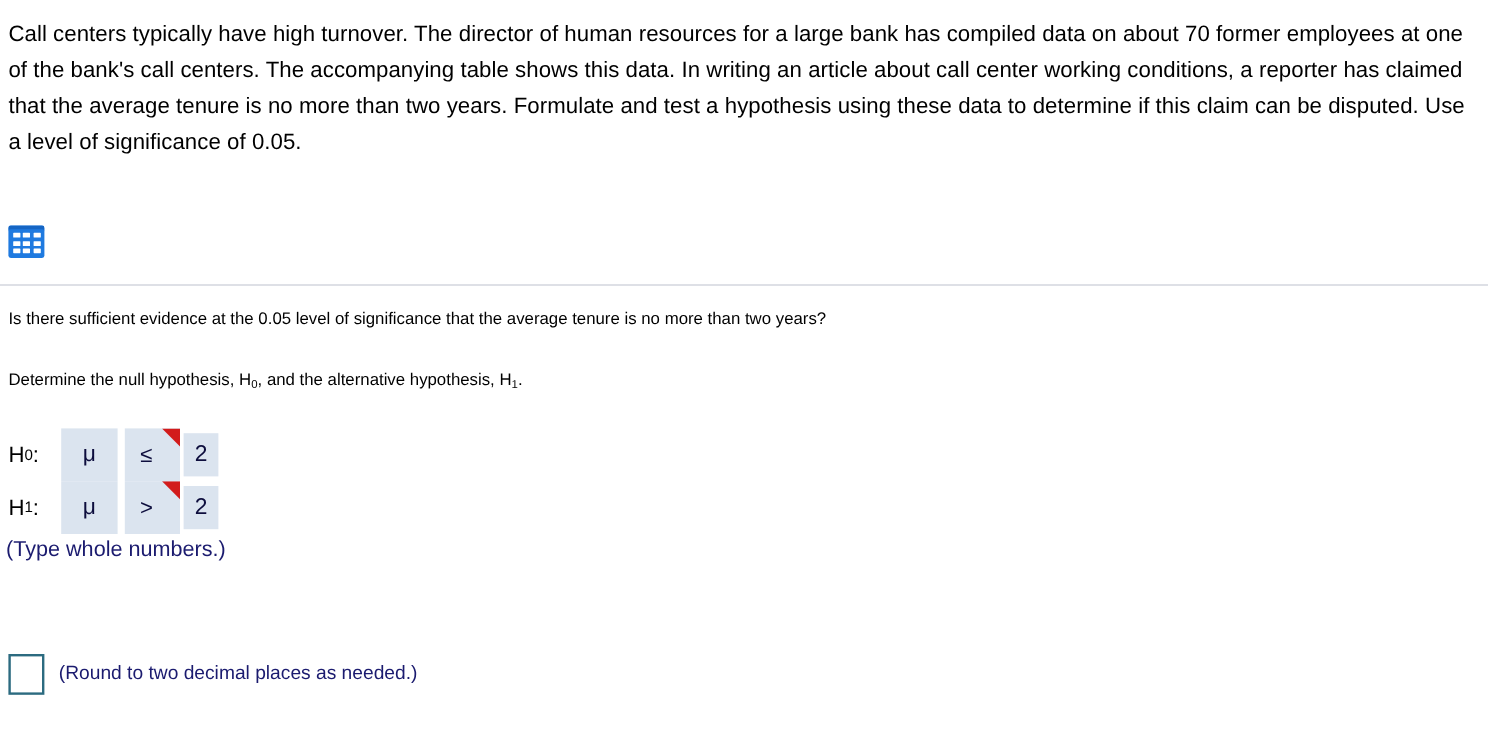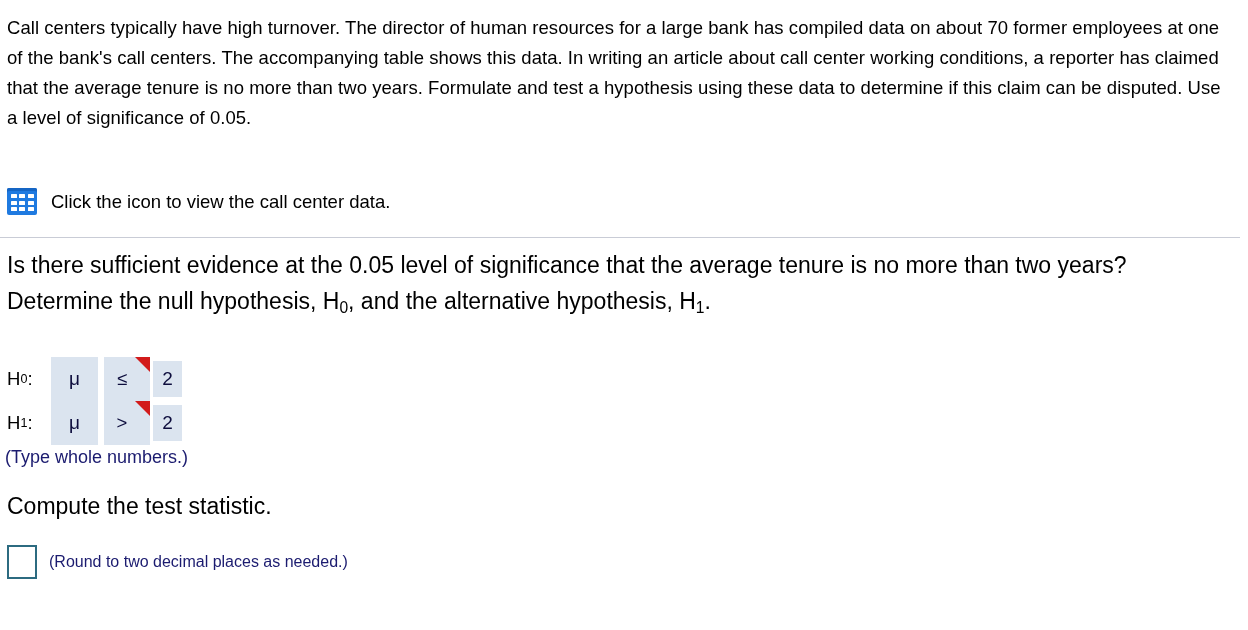--- a/index.html
+++ b/index.html
@@ -76,27 +76,27 @@
     top: 237px;
     width: 1240px;
     height: 1px;
     background: #c9ccd6;
   }
 
   
   .q-line {
     position: absolute;
     left: 7px;
-    font-size: 23px;
+    font-size: 14px;
     line-height: 26px;
     color: #000;
     white-space: nowrap;
   }
   .q-line.l1 { top: 252px; }
-  .q-line.l2 { top: 288px; }
+  .q-line.l2 { top: 303px; }
   .q-line.l3 { top: 493px; }
 
   sub {
     font-size: 0.68em;
     vertical-align: -0.28em;
     line-height: 0;
   }
 
   
   .hyp-block {
@@ -215,21 +215,20 @@
       <i></i>
       <i></i>
       <i></i>
       <i></i>
       <i></i>
       <i></i>
       <i></i>
       <i></i>
       <i></i>
     </span>
-    <span class="data-link-text">Click the icon to view the call center data.</span>
   </div>
 
   <div class="divider"></div>
 
   <div class="q-line l1">Is there sufficient evidence at the 0.05 level of significance that the average tenure is no more than two years?</div>
 
   <div class="q-line l2">
     <span>Determine the null hypothesis, H</span><sub>0</sub><span>, and the alternative hypothesis, H</span><sub>1</sub><span>.</span>
   </div>
 
@@ -258,20 +257,19 @@
       <span class="ansbox op">
         <span class="op-sym">&gt;</span>
       </span>
       <span class="ansbox val">2</span>
     </div>
 
   </div>
 
   <div class="hint whole-numbers">(Type whole numbers.)</div>
 
-  <div class="q-line l3">Compute the test statistic.</div>
 
   <div class="answer-row">
     <input class="empty-input" type="text" placeholder="" style="">
     <span class="answer-hint">(Round to two decimal places as needed.)</span>
   </div>
 
 </div>
 
 </body></html>

